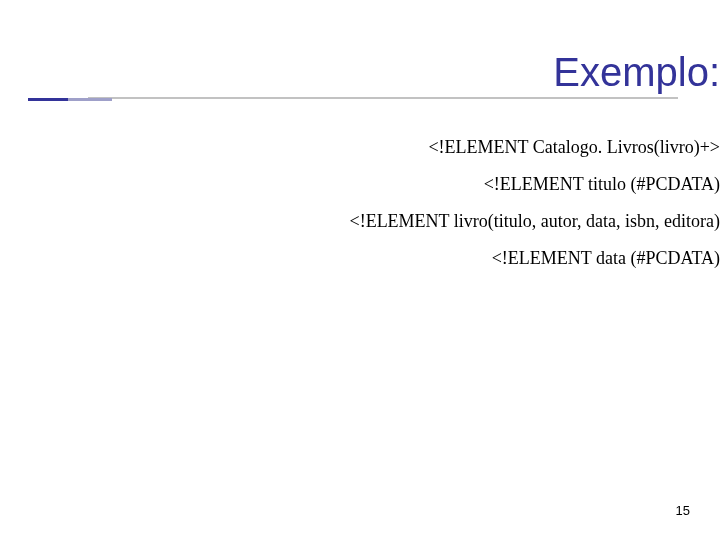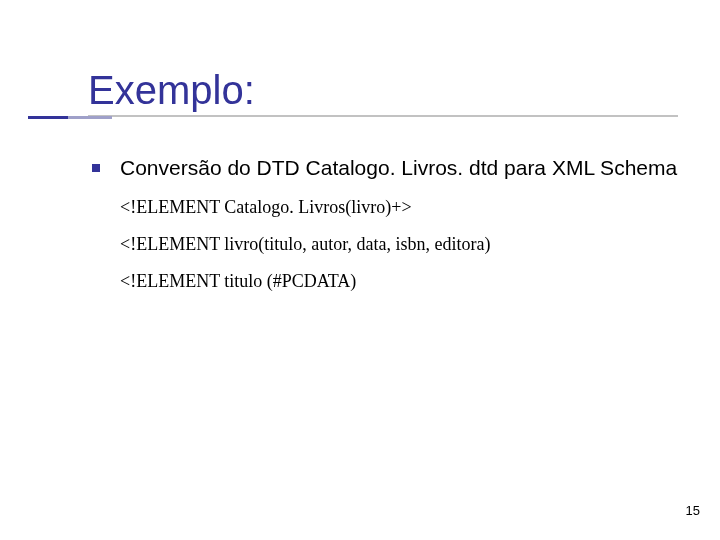--- a/index.html
+++ b/index.html
@@ -9,23 +9,24 @@
     }
     body {
       width: 720px;
       height: 540px;
       background: #ffffff;
       font-family: Verdana, Geneva, Tahoma, sans-serif;
       position: relative;
       overflow: hidden;
     }
     .slide {
-      padding: 68px 0 0 0;
+      padding: 50px 0 0 0;
       position: relative;
       height: 100%;
+      text-align: right;
     }
     .title-wrap {
       position: relative;
       margin-left: 28px;
     }
     .title-accent {
       position: absolute;
       left: 0;
       top: 48px;
       width: 40px;
@@ -80,44 +81,41 @@
       margin-top: 16px;
     }
     .code-line {
       font-family: "Times New Roman", Times, serif;
       font-size: 18px;
       color: #000000;
       margin-bottom: 16px;
     }
     .slide-number {
       position: absolute;
-      right: 20px;
+      right: 30px;
       bottom: 22px;
       font-family: Arial, sans-serif;
       font-size: 13px;
       color: #000000;
     }
   </style>
 </head>
 <body>
 
 <div class="slide">
   <div class="title-wrap">
     <div class="title-accent"></div>
     <div class="title-accent-short"></div>
     <h1 class="title">Exemplo:</h1>
     <div class="title-underline"></div>
   </div>
 
   <div class="content">
-    <div class="bullet-row">
-      <div class="bullet-icon"></div>
-      <div class="bullet-text">Conversão do DTD Catalogo. Livros. dtd para XML Schema</div>
-    </div>
     <div class="code-list">
       <div class="code-line">&lt;!ELEMENT Catalogo. Livros(livro)+&gt;</div>
+      <div class="code-line">&lt;!ELEMENT titulo (#PCDATA)</div>
       <div class="code-line">&lt;!ELEMENT livro(titulo, autor, data, isbn, editora)</div>
-      <div class="code-line">&lt;!ELEMENT titulo (#PCDATA)</div>
+      <div class="code-line">&lt;!ELEMENT data (#PCDATA)</div>
     </div>
   </div>
 
   <div class="slide-number">15</div>
 </div>
 
 </body></html>

